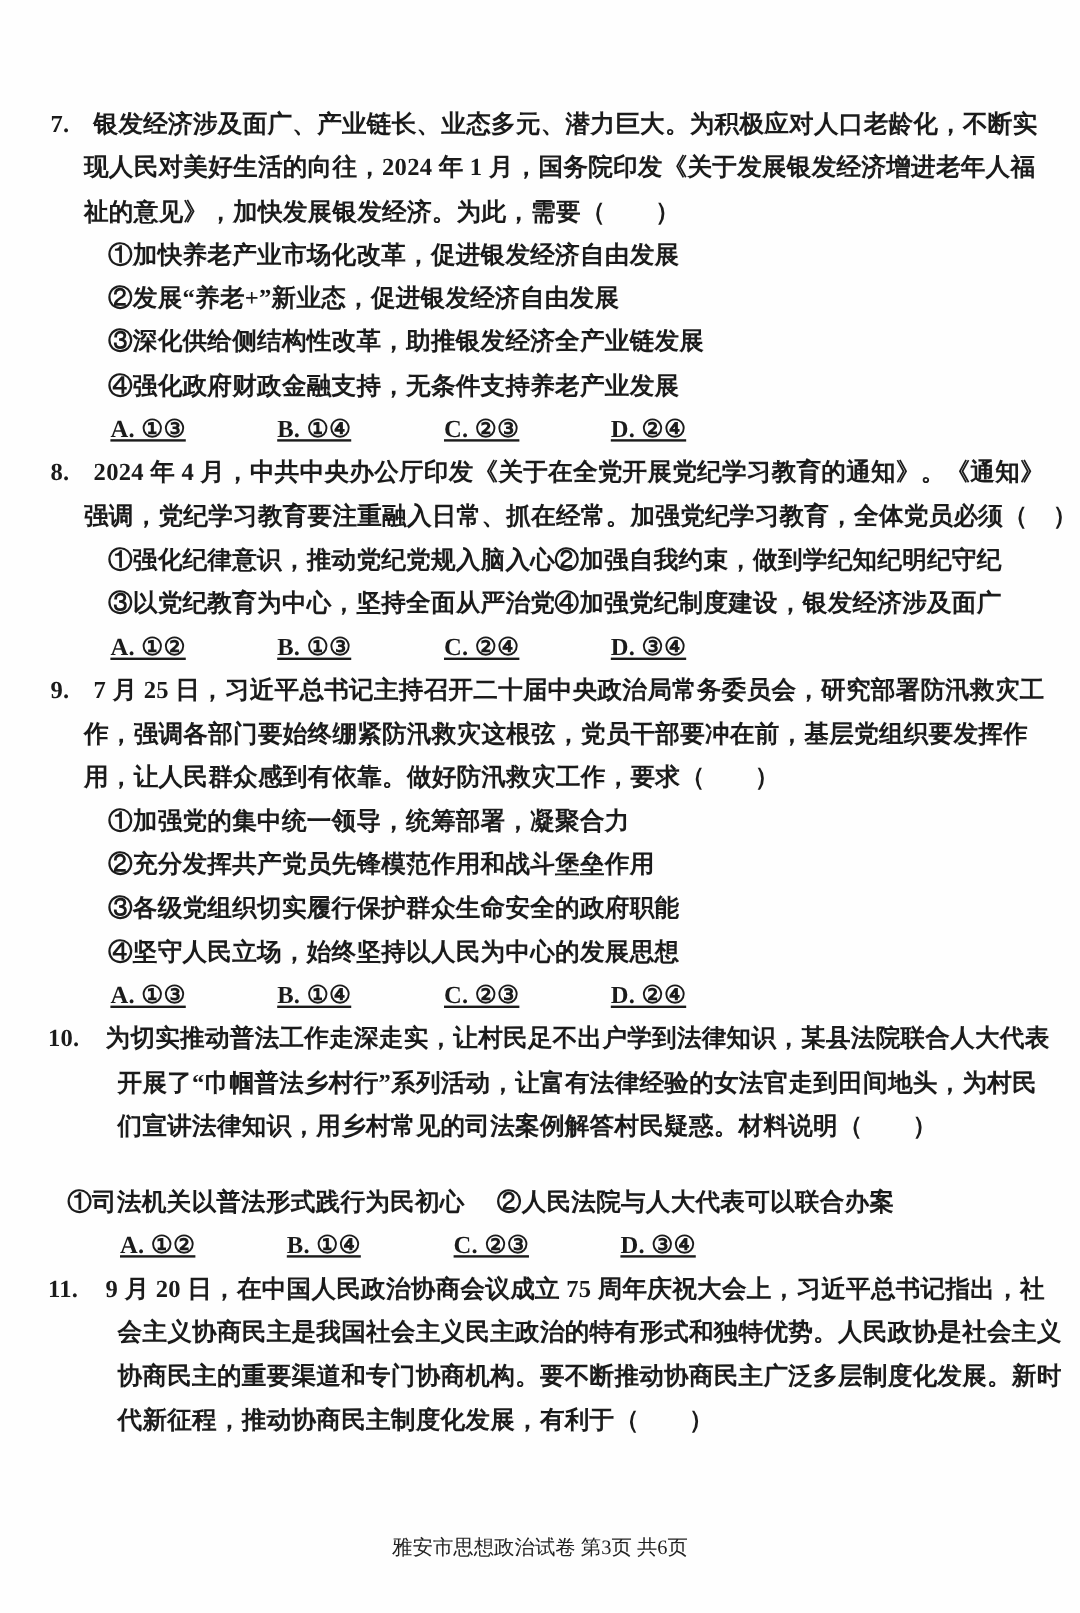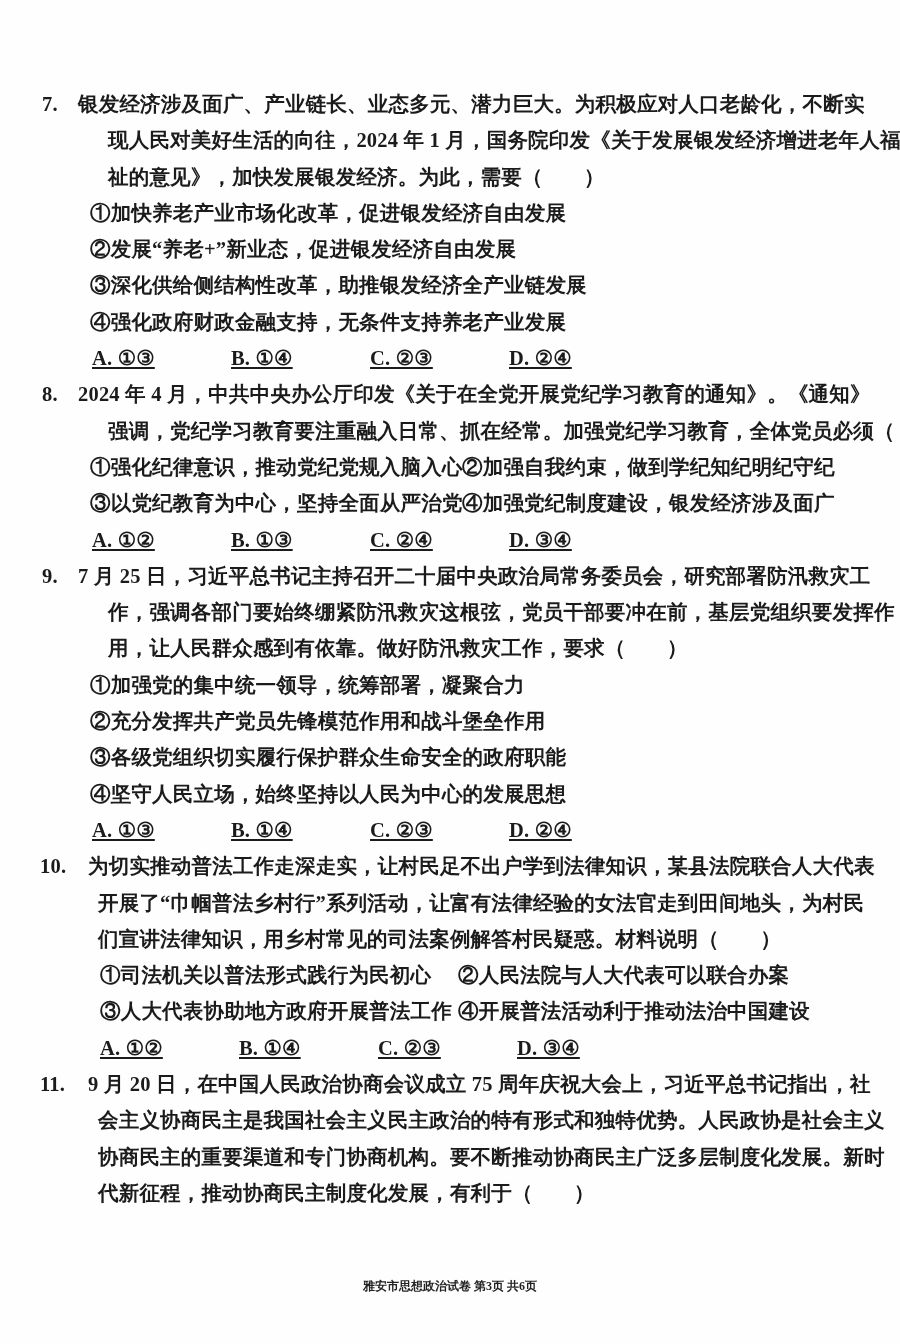--- a/index.html
+++ b/index.html
@@ -26,43 +26,43 @@
     height: 36.3px;
     line-height: 36.3px;
     white-space: nowrap;
     font-size: 20.5px;
     font-weight: 700;
     letter-spacing: 0.2px;
   }
   
   .indent-a .line.first   { padding-left: 42px; }
   .indent-a .qnum         { display: inline-block; width: 36px; }
-  .indent-a .line.cont    { padding-left: 108px; }
+  .indent-a .line.cont    { padding-left: 70px; }
   .indent-a .line.itemrow { padding-left: 90px; }
   .indent-a .line.optrow  { padding-left: 92px; }
   
   .indent-b .line.first   { padding-left: 40px; }
   .indent-b .qnum         { display: inline-block; width: 48px; }
   .indent-b .line.cont    { padding-left: 98px; }
-  .indent-b .line.itemrow { padding-left: 100px; }
+  .indent-b .line.itemrow { padding-left: 56px; margin-top: 27px; }
   .indent-b .line.optrow  { padding-left: 100px; }
   
   .cell-l { display: inline-block; width: 372px; }
   .indent-b .cell-l { display: inline-block; width: 358px; }
   
   .opt { display: inline-block; width: 139px; text-decoration: underline; }
   .opt:last-child { width: auto; }
   .footer {
     position: absolute;
     top: 1278px;
     left: 0;
     width: 900px;
     text-align: center;
-    font-size: 12px;
-    font-weight: 700;
+    font-size: 17px;
+    font-weight: 400;
     color: #222222;
   }
 </style>
 </head>
 <body>
 
 <div class="page">
   <div class="content" id="questions-container">
       <div class="question indent-a">
         <div class="line first"><span class="qnum">7.</span><span>银发经济涉及面广、产业链长、业态多元、潜力巨大。为积极应对人口老龄化，不断实</span></div>
@@ -89,21 +89,20 @@
         <div class="line itemrow"><span class="cell-full">②充分发挥共产党员先锋模范作用和战斗堡垒作用</span></div>
         <div class="line itemrow"><span class="cell-full">③各级党组织切实履行保护群众生命安全的政府职能</span></div>
         <div class="line itemrow"><span class="cell-full">④坚守人民立场，始终坚持以人民为中心的发展思想</span></div>
         <div class="line optrow"><span class="opt">A. ①③</span><span class="opt">B. ①④</span><span class="opt">C. ②③</span><span class="opt">D. ②④</span></div>
       </div>
       <div class="question indent-b">
         <div class="line first"><span class="qnum">10.</span><span>为切实推动普法工作走深走实，让村民足不出户学到法律知识，某县法院联合人大代表</span></div>
         <div class="line cont">开展了“巾帼普法乡村行”系列活动，让富有法律经验的女法官走到田间地头，为村民</div>
         <div class="line cont">们宣讲法律知识，用乡村常见的司法案例解答村民疑惑。材料说明（　　）</div>
         <div class="line itemrow"><span class="cell-l">①司法机关以普法形式践行为民初心</span><span class="cell-r">②人民法院与人大代表可以联合办案</span></div>
-        <div class="line itemrow"><span class="cell-l">③人大代表协助地方政府开展普法工作</span><span class="cell-r">④开展普法活动利于推动法治中国建设</span></div>
         <div class="line optrow"><span class="opt">A. ①②</span><span class="opt">B. ①④</span><span class="opt">C. ②③</span><span class="opt">D. ③④</span></div>
       </div>
       <div class="question indent-b">
         <div class="line first"><span class="qnum">11.</span><span>9 月 20 日，在中国人民政治协商会议成立 75 周年庆祝大会上，习近平总书记指出，社</span></div>
         <div class="line cont">会主义协商民主是我国社会主义民主政治的特有形式和独特优势。人民政协是社会主义</div>
         <div class="line cont">协商民主的重要渠道和专门协商机构。要不断推动协商民主广泛多层制度化发展。新时</div>
         <div class="line cont">代新征程，推动协商民主制度化发展，有利于（　　）</div>
       </div>
     </div>
   <div class="footer">雅安市思想政治试卷 第3页 共6页</div>

